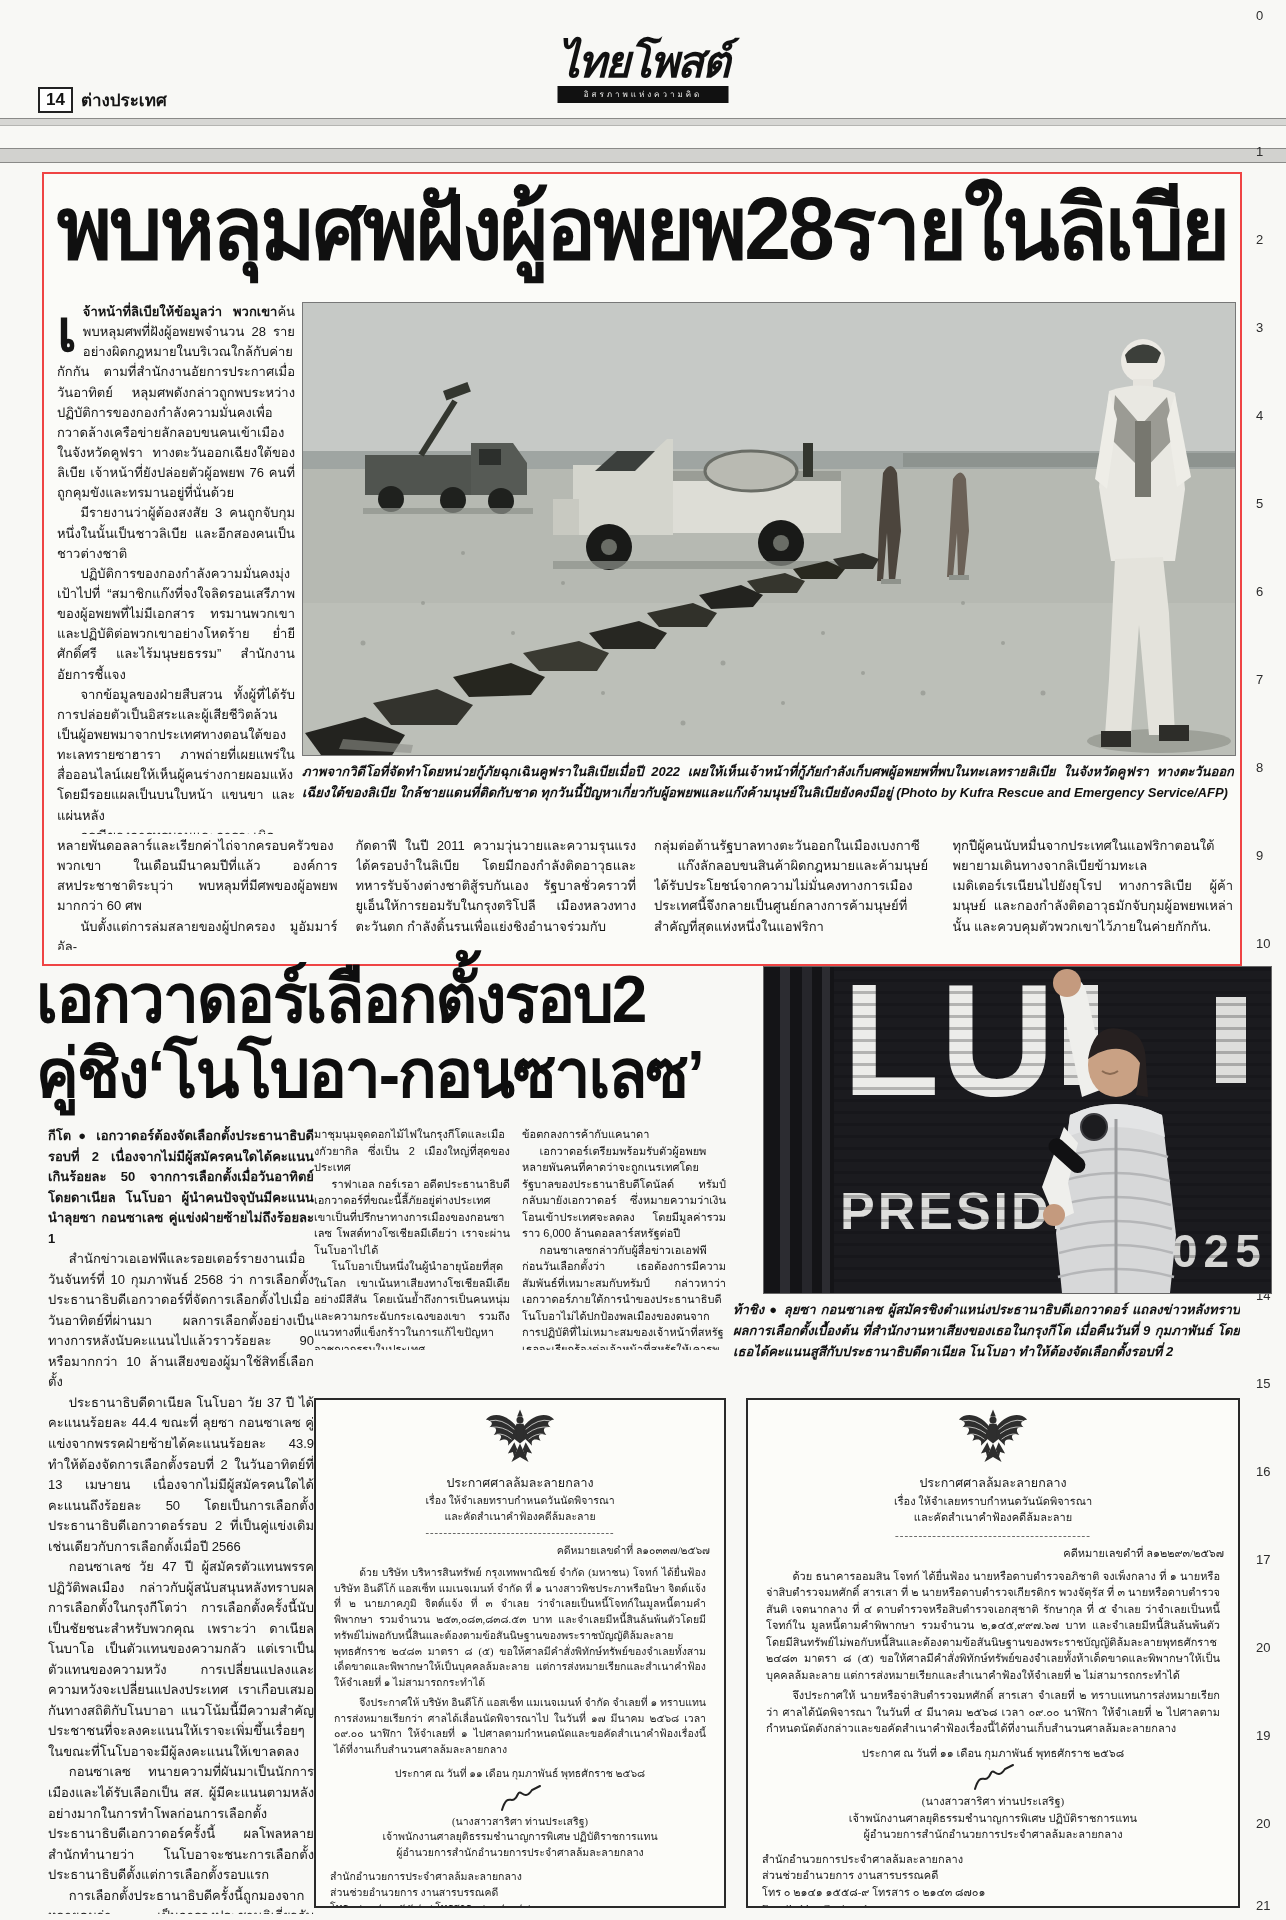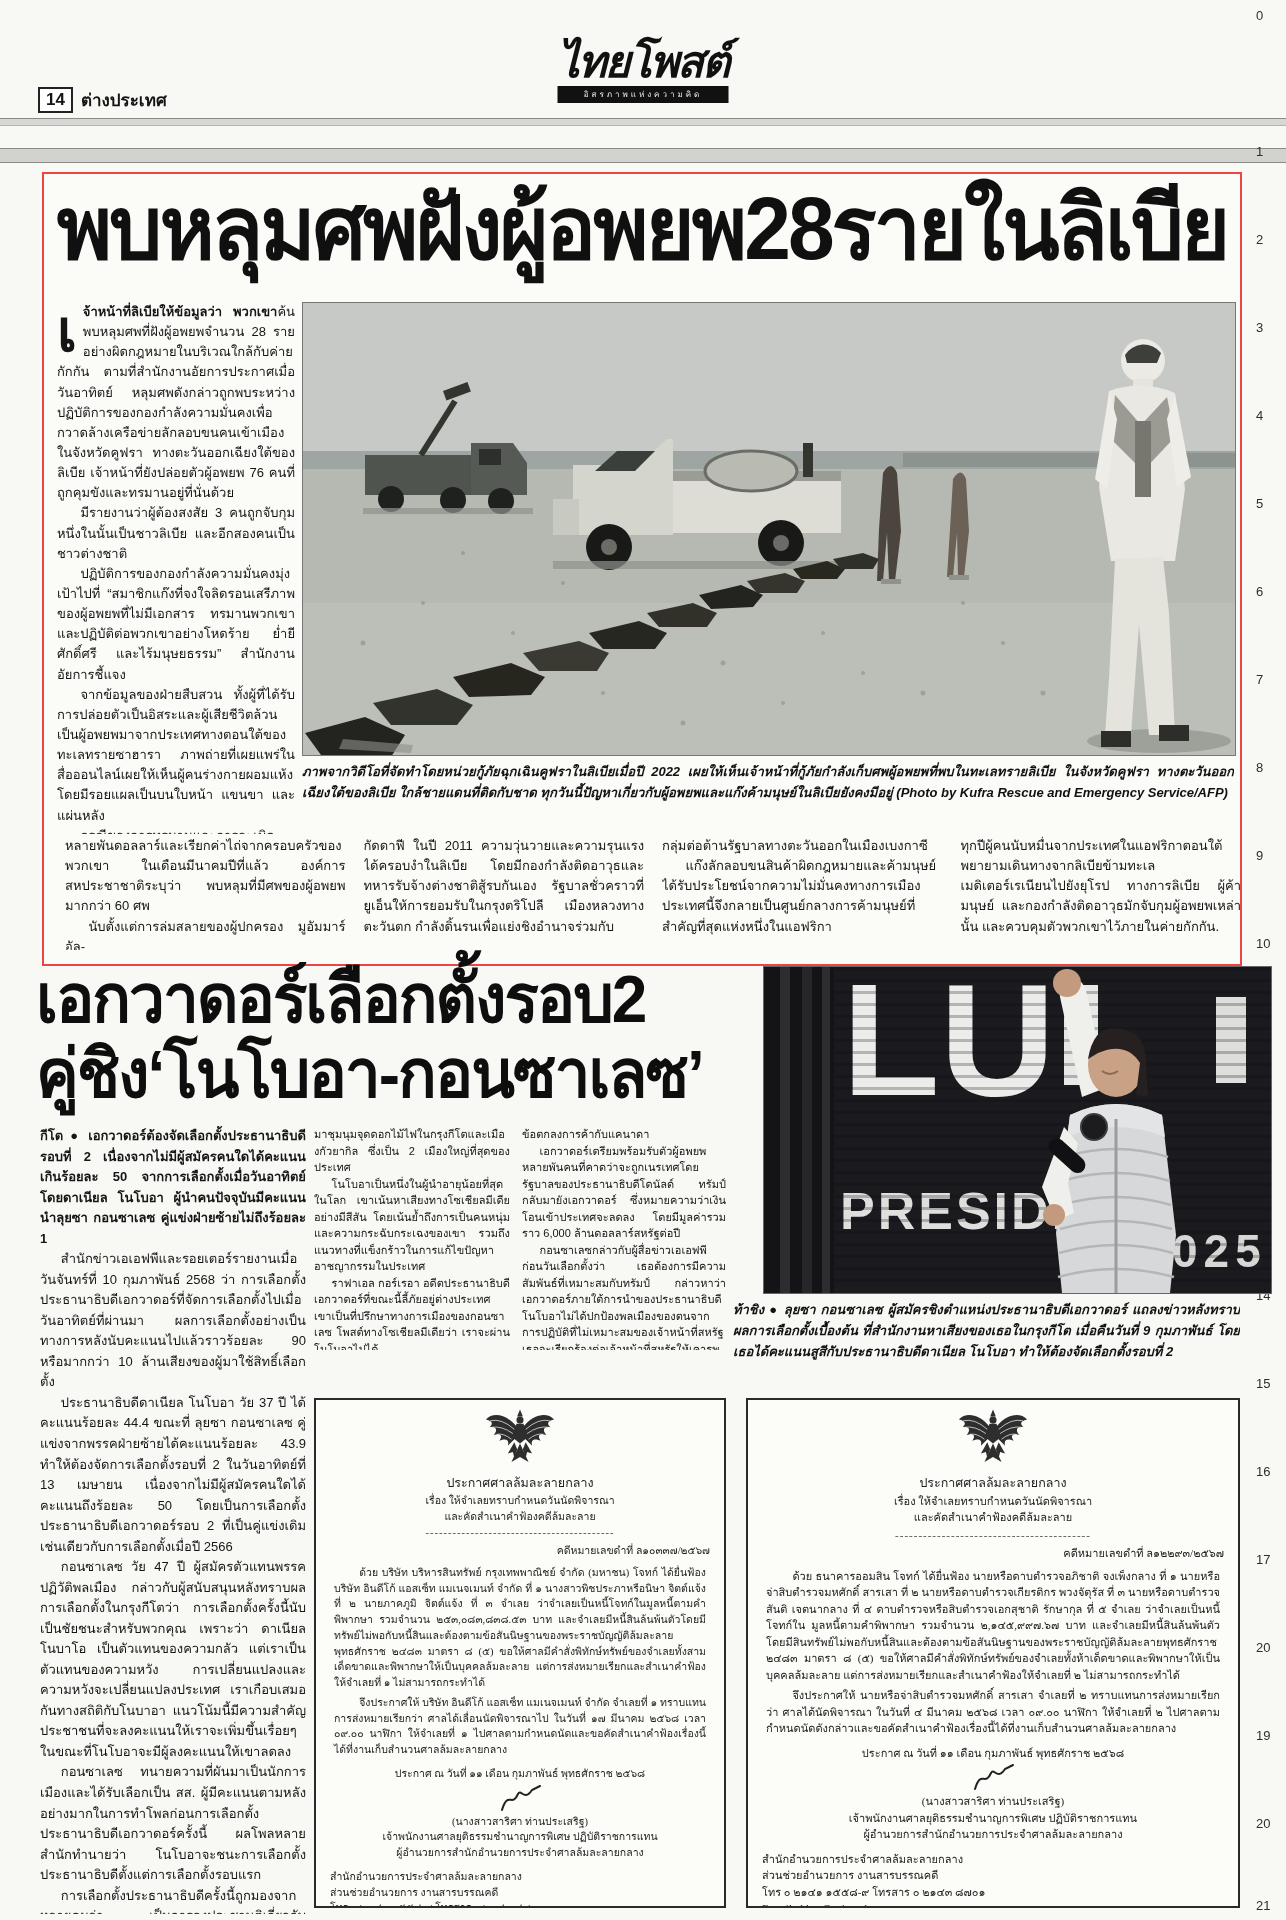--- a/index.html
+++ b/index.html
@@ -21,33 +21,33 @@
   .libya-headline{position:absolute;left:0;top:0;width:100%;text-align:center;font-size:84px;font-weight:900;
                   letter-spacing:-3px;line-height:1.25;color:#101010;transform:scaleY(1.05);transform-origin:top;}
   .libya-col1{position:absolute;left:13px;top:128px;width:238px;height:532px;overflow:hidden;
               font-size:13px;line-height:1.55;text-align:justify;}
   .libya-col1 p{margin:0;}
   .libya-col1 p+p{text-indent:1.8em;}
   .dropcap{float:left;font-size:58px;line-height:.78;font-weight:900;padding:6px 6px 0 0;}
   .libya-photo{position:absolute;left:258px;top:128px;width:932px;height:452px;border:1px solid #777;background:#b7bab3;}
   .photo-caption{font-weight:700;font-style:italic;font-size:13px;line-height:1.6;text-align:justify;color:#111;}
   .libya-caption{position:absolute;left:258px;top:588px;width:932px;height:66px;overflow:hidden;}
-  .cont-row{position:absolute;left:13px;top:662px;width:1176px;height:114px;display:flex;gap:18px;margin-left:8px;}
+  .cont-row{position:absolute;left:13px;top:662px;width:1176px;height:114px;display:flex;gap:18px;}
   .cont-col{flex:1;font-size:13px;line-height:1.55;text-align:justify;overflow:hidden;}
   .cont-col p{margin:0;}
   .cont-col p+p{text-indent:1.8em;}
   
   .ec-headline{position:absolute;left:36px;top:962px;width:700px;font-size:64px;font-weight:900;
                letter-spacing:-2px;line-height:1.12;color:#0e0e0e;transform:scaleY(1.05);transform-origin:top;}
   .ec-photo{position:absolute;left:763px;top:966px;width:507px;height:326px;border:1px solid #666;background:#1a1a1d;}
   .ec-caption{position:absolute;left:733px;top:1300px;width:507px;height:92px;overflow:hidden;}
   .ec-col{position:absolute;overflow:hidden;text-align:justify;}
   .ec-col p{margin:0;}
   .ec-col p+p{text-indent:1.6em;}
-  .ec-col1{left:40px;top:1126px;width:266px;height:788px;font-size:13px;line-height:1.58;}
+  .ec-col1{left:48px;top:1126px;width:266px;height:788px;font-size:13px;line-height:1.58;}
   .ec-col1 .lede{font-weight:700;}
   .ec-col2{left:314px;top:1126px;width:196px;height:224px;font-size:11px;line-height:1.5;}
   .ec-col3{left:522px;top:1126px;width:204px;height:224px;font-size:11px;line-height:1.5;}
   
   .notice{position:absolute;top:1398px;height:510px;border:2px solid #2a2a2a;background:#fcfcf9;
           font-family:"Liberation Serif",serif;font-size:10.5px;line-height:1.5;color:#1c1c1c;
           padding:8px 14px;box-sizing:border-box;overflow:hidden;}
   .notice-left{left:314px;width:412px;}
   .notice-right{left:746px;width:494px;font-size:11px;}
   .garuda{display:block;margin:0 auto;width:74px;height:64px;}
@@ -330,22 +330,22 @@
     <p class="lede">กีโต ● เอกวาดอร์ต้องจัดเลือกตั้งประธานาธิบดีรอบที่ 2 เนื่องจากไม่มีผู้สมัครคนใดได้คะแนนเกินร้อยละ 50 จากการเลือกตั้งเมื่อวันอาทิตย์ โดยดาเนียล โนโบอา ผู้นำคนปัจจุบันมีคะแนนนำลุยซา กอนซาเลซ คู่แข่งฝ่ายซ้ายไม่ถึงร้อยละ 1</p>
     <p>สำนักข่าวเอเอฟพีและรอยเตอร์รายงานเมื่อวันจันทร์ที่ 10 กุมภาพันธ์ 2568 ว่า การเลือกตั้งประธานาธิบดีเอกวาดอร์ที่จัดการเลือกตั้งไปเมื่อวันอาทิตย์ที่ผ่านมา ผลการเลือกตั้งอย่างเป็นทางการหลังนับคะแนนไปแล้วราวร้อยละ 90 หรือมากกว่า 10 ล้านเสียงของผู้มาใช้สิทธิ์เลือกตั้ง</p>
     <p>ประธานาธิบดีดาเนียล โนโบอา วัย 37 ปี ได้คะแนนร้อยละ 44.4 ขณะที่ ลุยซา กอนซาเลซ คู่แข่งจากพรรคฝ่ายซ้ายได้คะแนนร้อยละ 43.9 ทำให้ต้องจัดการเลือกตั้งรอบที่ 2 ในวันอาทิตย์ที่ 13 เมษายน เนื่องจากไม่มีผู้สมัครคนใดได้คะแนนถึงร้อยละ 50 โดยเป็นการเลือกตั้งประธานาธิบดีเอกวาดอร์รอบ 2 ที่เป็นคู่แข่งเดิมเช่นเดียวกับการเลือกตั้งเมื่อปี 2566</p>
     <p>กอนซาเลซ วัย 47 ปี ผู้สมัครตัวแทนพรรคปฏิวัติพลเมือง กล่าวกับผู้สนับสนุนหลังทราบผลการเลือกตั้งในกรุงกีโตว่า การเลือกตั้งครั้งนี้นับเป็นชัยชนะสำหรับพวกคุณ เพราะว่า ดาเนียล โนบาโอ เป็นตัวแทนของความกลัว แต่เราเป็นตัวแทนของความหวัง การเปลี่ยนแปลงและความหวังจะเปลี่ยนแปลงประเทศ เราเกือบเสมอกันทางสถิติกับโนบาอา แนวโน้มนี้มีความสำคัญ ประชาชนที่จะลงคะแนนให้เราจะเพิ่มขึ้นเรื่อยๆ ในขณะที่โนโบอาจะมีผู้ลงคะแนนให้เขาลดลง</p>
     <p>กอนซาเลซ ทนายความที่ผันมาเป็นนักการเมืองและได้รับเลือกเป็น สส. ผู้มีคะแนนตามหลังอย่างมากในการทำโพลก่อนการเลือกตั้งประธานาธิบดีเอกวาดอร์ครั้งนี้ ผลโพลหลายสำนักทำนายว่า โนโบอาจะชนะการเลือกตั้งประธานาธิบดีตั้งแต่การเลือกตั้งรอบแรก</p>
     <p>การเลือกตั้งประธานาธิบดีครั้งนี้ถูกมองจากหลายคนว่า เป็นการลงประชามติเกี่ยวกับเศรษฐกิจที่ชะงักงันของประเทศ และการแก้ปัญหาความมั่นคงของประเทศที่แข็งกร้าวของโนโบอา ต่ออัตราการฆาตกรรม การลักพาตัวและการกรรโชกทรัพย์ที่สูงเป็นประวัติการณ์</p>
 
   </div>
   <div class="ec-col ec-col2">
     <p>มาชุมนุมจุดดอกไม้ไฟในกรุงกีโตและเมืองกัวยากิล ซึ่งเป็น 2 เมืองใหญ่ที่สุดของประเทศ</p>
+    <p>ราฟาเอล กอร์เรอา อดีตประธานาธิบดีเอกวาดอร์ที่ขณะนี้ลี้ภัยอยู่ต่างประเทศ เขาเป็นที่ปรึกษาทางการเมืองของกอนซาเลซ โพสต์ทางโซเชียลมีเดียว่า เราจะผ่านโนโบอาไปได้</p>
     <p>โนโบอาเป็นหนึ่งในผู้นำอายุน้อยที่สุดในโลก เขาเน้นหาเสียงทางโซเชียลมีเดียอย่างมีสีสัน โดยเน้นย้ำถึงการเป็นคนหนุ่มและความกระฉับกระเฉงของเขา รวมถึงแนวทางที่แข็งกร้าวในการแก้ไขปัญหาอาชญากรรมในประเทศ</p>
-    <p>ราฟาเอล กอร์เรอา อดีตประธานาธิบดีเอกวาดอร์ที่ขณะนี้ลี้ภัยอยู่ต่างประเทศ เขาเป็นที่ปรึกษาทางการเมืองของกอนซาเลซ โพสต์ทางโซเชียลมีเดียว่า เราจะผ่านโนโบอาไปได้</p>
 
   </div>
   <div class="ec-col ec-col3">
     <p>ข้อตกลงการค้ากับแคนาดา</p>
     <p>เอกวาดอร์เตรียมพร้อมรับตัวผู้อพยพหลายพันคนที่คาดว่าจะถูกเนรเทศโดยรัฐบาลของประธานาธิบดีโดนัลด์ ทรัมป์ กลับมายังเอกวาดอร์ ซึ่งหมายความว่าเงินโอนเข้าประเทศจะลดลง โดยมีมูลค่ารวมราว 6,000 ล้านดอลลาร์สหรัฐต่อปี</p>
     <p>กอนซาเลซกล่าวกับผู้สื่อข่าวเอเอฟพีก่อนวันเลือกตั้งว่า เธอต้องการมีความสัมพันธ์ที่เหมาะสมกับทรัมป์ กล่าวหาว่าเอกวาดอร์ภายใต้การนำของประธานาธิบดีโนโบอาไม่ได้ปกป้องพลเมืองของตนจากการปฏิบัติที่ไม่เหมาะสมของเจ้าหน้าที่สหรัฐ เธอจะเรียกร้องต่อเจ้าหน้าที่สหรัฐให้เคารพต่อพลเมืองเอกวาดอร์ พวกเขาไม่สามารถเนรเทศพี่น้องของเรากลับประเทศราวกับว่าพวกเขาเป็นอาชญากร โดยมีโซ่ตรวนที่ขาและแขนของพวกเขา.</p>
   </div>
 
   <div class="notice notice-left">
     <svg class="garuda">

